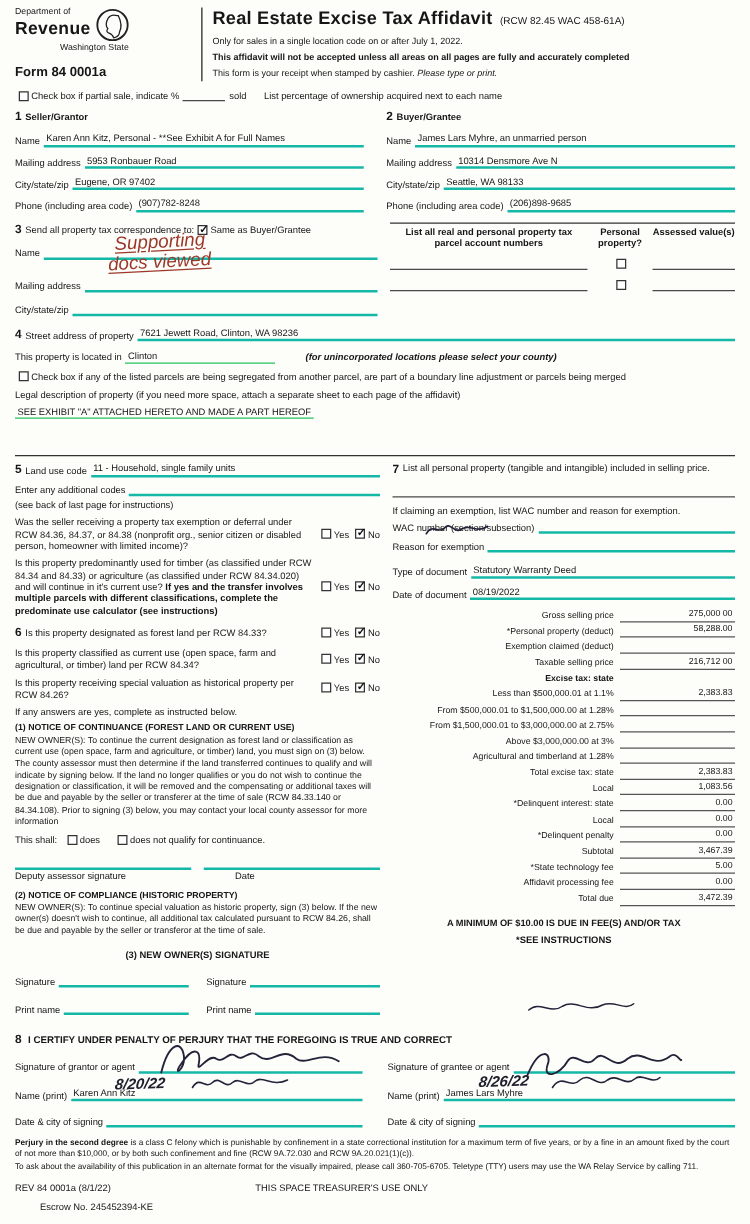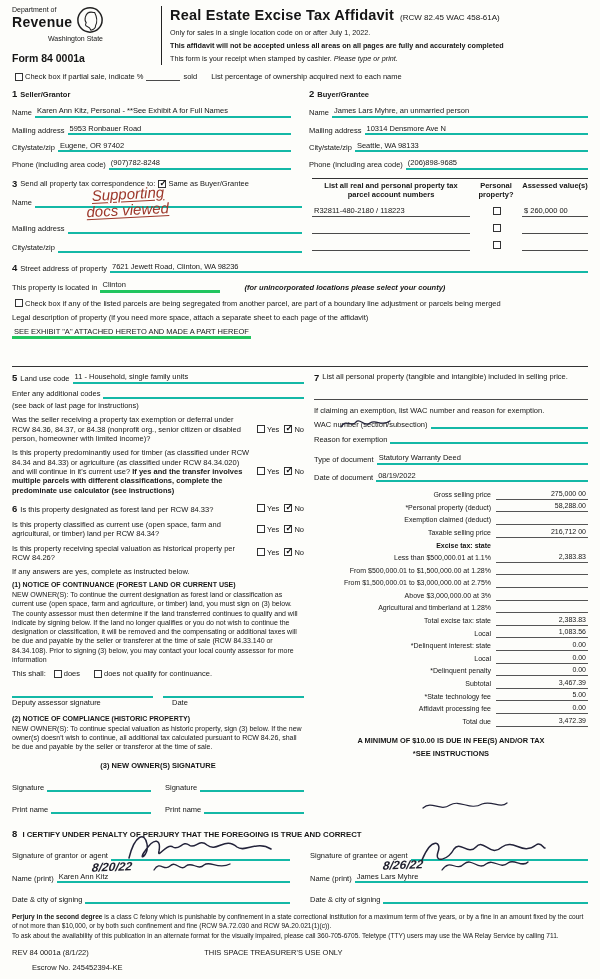--- a/index.html
+++ b/index.html
@@ -18,21 +18,21 @@
 .hdr-right{flex:1;padding-left:8px;}
 .title-row{display:flex;align-items:baseline;gap:6px;}
 .title{font-size:14.5px;font-weight:bold;white-space:nowrap;letter-spacing:.2px;}
 .title-note{font-size:8px;white-space:nowrap;}
 .sub{font-size:7.2px;margin-top:4px;}
 .cb{display:inline-block;width:8px;height:8px;border:1px solid #333;vertical-align:-1px;margin:0 2px 0 3px;position:relative;background:#fff;flex:0 0 auto;}
 .cb.ck::after{content:"\2713";position:absolute;left:0;top:-3px;font-size:9px;font-weight:bold;color:#101010;}
 .row{display:flex;align-items:flex-end;}
 .lab{white-space:nowrap;padding-right:3px;}
 .fill{flex:1;border-bottom:2px solid #14b8a6;min-height:10px;padding:0 2px;white-space:nowrap;overflow:hidden;}
-.ul{border-bottom:3px solid #22c55e;padding:0 2px;}
+.ul{border-bottom:1px solid #22c55e;padding:0 2px;}
 .num{font-weight:bold;font-size:9.5px;margin-right:3px;}
 .partial{display:flex;margin-top:7px;align-items:flex-end;}
 .partial .pright{margin-left:14px;}
 .pct-line{display:inline-block;width:34px;border-bottom:1px solid #4a4a4a;margin:0 3px;height:9px;}
 .sect12{display:flex;gap:18px;margin-top:7px;}
 .sect12>div{flex:1;min-width:0;}
 .f-row{display:flex;align-items:flex-end;margin-top:6px;}
 .s3{display:flex;gap:10px;margin-top:8px;}
 .s3l{width:290px;flex:0 0 auto;}
 .s3r{flex:1;border-top:1px solid #333;padding-top:2px;}
@@ -177,25 +177,20 @@
           <span class="fill"></span>
         </div>
     </div>
     <div class="s3r">
       <div class="ptbl-h">
         <div class="pc1 b">List all real and personal property tax parcel account numbers</div>
         <div class="pc2 b">Personal property?</div>
         <div class="pc3 b">Assessed value(s)</div>
       </div>
       <div class="pr">
-        <span class="pv">R32811-480-2180 / 118223</span>
-        <span class="pcbc"><span class="cb"></span></span>
-        <span class="pav">$ 260,000 00</span>
-      </div>
-      <div class="pr">
         <span class="pv"></span>
         <span class="pcbc"><span class="cb"></span></span>
         <span class="pav"></span>
       </div>
       <div class="pr">
         <span class="pv"></span>
         <span class="pcbc"><span class="cb"></span></span>
         <span class="pav"></span>
       </div>
     </div>
@@ -283,21 +278,21 @@
           <span class="cb" style="margin-left:8px;"></span>
           <span>does</span>
           <span class="cb" style="margin-left:14px;"></span>
           <span>does not qualify for continuance.</span>
         </div>
         <div class="f-row" style="margin-top:10px;">
           <span class="fill" style="max-width:150px;"></span>
           <span class="fill" style="margin-left:10px;"></span>
         </div>
         <div class="row">
-          <span style="width:160px;">Deputy assessor signature</span>
+          <span style="width:176px;">Deputy assessor signature</span>
           <span>Date</span>
         </div>
         <div class="b notice" style="margin-top:6px;">(2) NOTICE OF COMPLIANCE (HISTORIC PROPERTY)</div>
         <div class="notice" style="margin-top:1px;">NEW OWNER(S): To continue special valuation as historic property, sign (3) below. If the new owner(s) doesn't wish to continue, all additional tax calculated pursuant to RCW 84.26, shall be due and payable by the seller or transferor at the time of sale.</div>
         <div class="b center" style="margin-top:9px;">(3) NEW OWNER(S) SIGNATURE</div>
         <div class="row2">
           <div class="halfrow">
               <span class="lab">Signature</span>
               <span class="fill"></span>
             </div>

